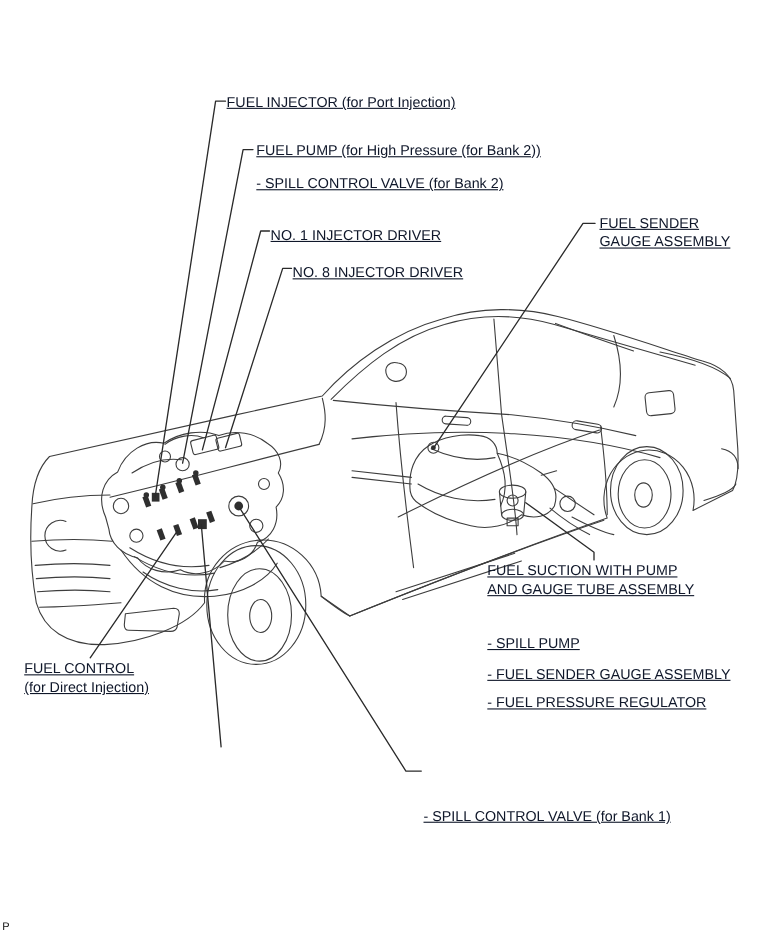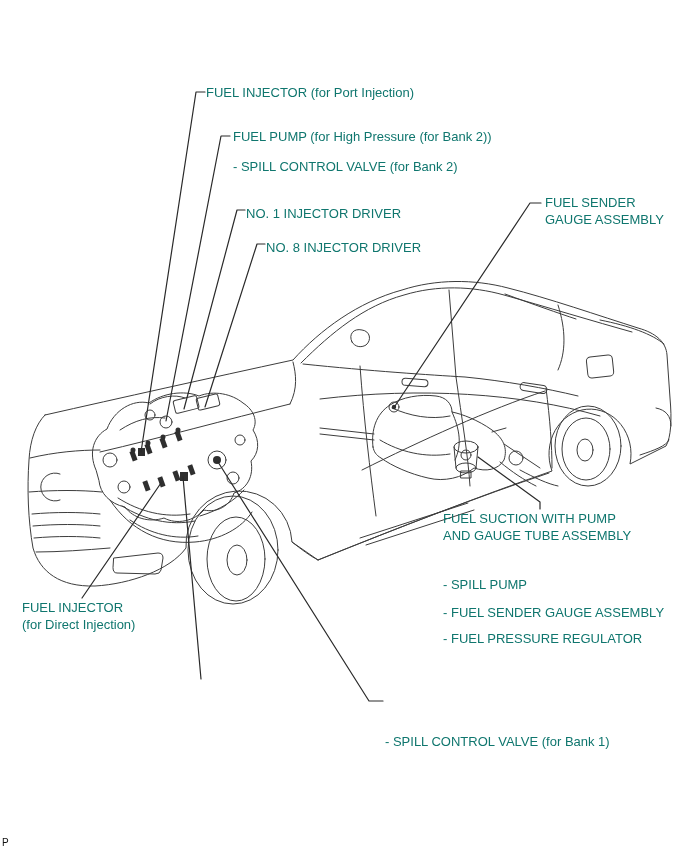--- a/index.html
+++ b/index.html
@@ -2,22 +2,22 @@
 <html><head>
 <meta charset="utf-8">
 <style>
   html,body{margin:0;padding:0;background:#ffffff;}
   #stage{
     position:relative;width:690px;height:854px;background:#ffffff;overflow:hidden;
     font-family:"Liberation Sans","DejaVu Sans",sans-serif;
   }
   #art{position:absolute;left:0;top:0;}
   .callout{
-    position:absolute;font-size:13px;line-height:17px;color:#0f766e;
-    white-space:pre-line;letter-spacing:0px;
+    position:absolute;font-size:13px;line-height:17px;color:#0f172a;
+    white-space:pre-line;letter-spacing:0px;text-decoration:underline;
   }
   .page-marker{
     position:absolute;font-size:10px;color:#111111;
   }
 </style>
 </head>
 <body>
 
 <div id="stage">
 
@@ -190,18 +190,18 @@
   <div class="callout" style="left:233px;top:158px">- SPILL CONTROL VALVE (for Bank 2)</div>
   <div class="callout" style="left:246px;top:205px">NO. 1 INJECTOR DRIVER</div>
   <div class="callout" style="left:266px;top:239px">NO. 8 INJECTOR DRIVER</div>
   <div class="callout" style="left:443px;top:510px">FUEL SUCTION WITH PUMP
 AND GAUGE TUBE ASSEMBLY</div>
   <div class="callout" style="left:545px;top:194px">FUEL SENDER
 GAUGE ASSEMBLY</div>
   <div class="callout" style="left:443px;top:576px">- SPILL PUMP</div>
   <div class="callout" style="left:443px;top:604px">- FUEL SENDER GAUGE ASSEMBLY</div>
   <div class="callout" style="left:443px;top:630px">- FUEL PRESSURE REGULATOR</div>
-  <div class="callout" style="left:22px;top:599px">FUEL INJECTOR
+  <div class="callout" style="left:22px;top:599px">FUEL CONTROL
 (for Direct Injection)</div>
   <div class="callout" style="left:385px;top:733px">- SPILL CONTROL VALVE (for Bank 1)</div>
 
   <div class="page-marker" style="left:2px;top:837px">P</div>
 </div>
 
 </body></html>

